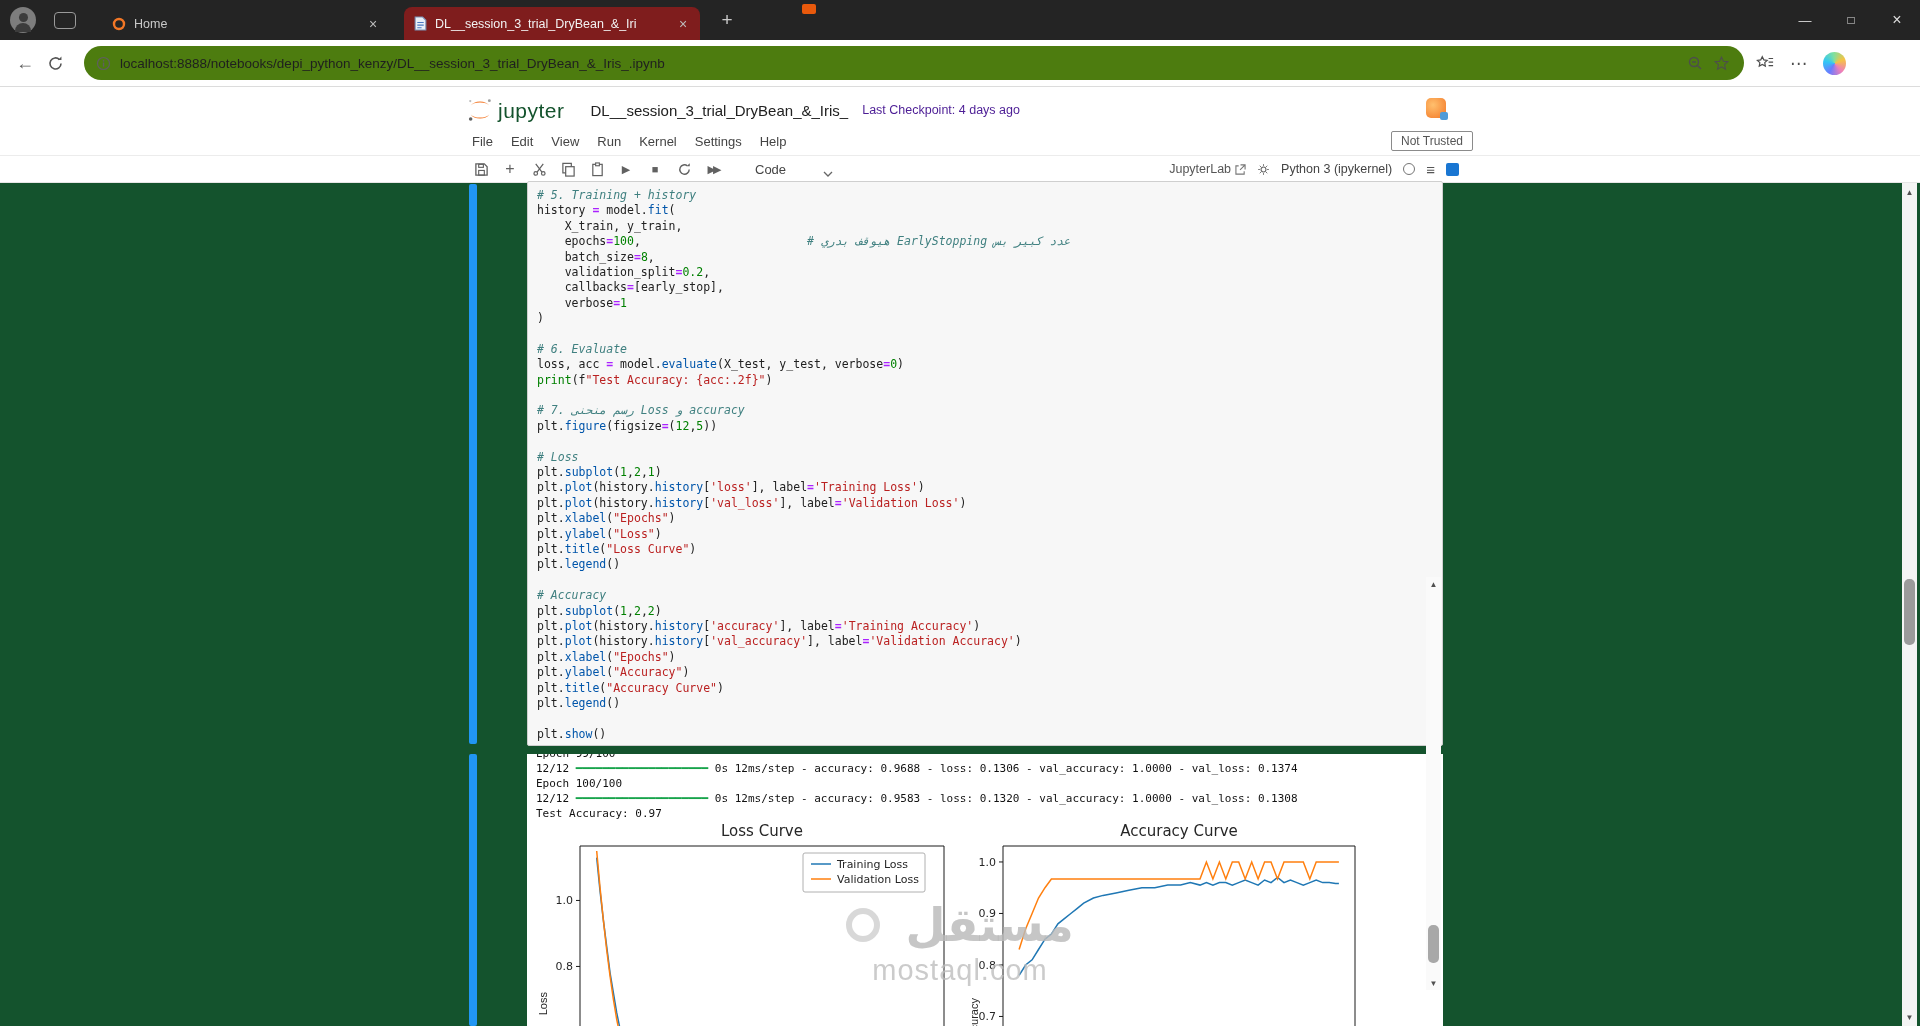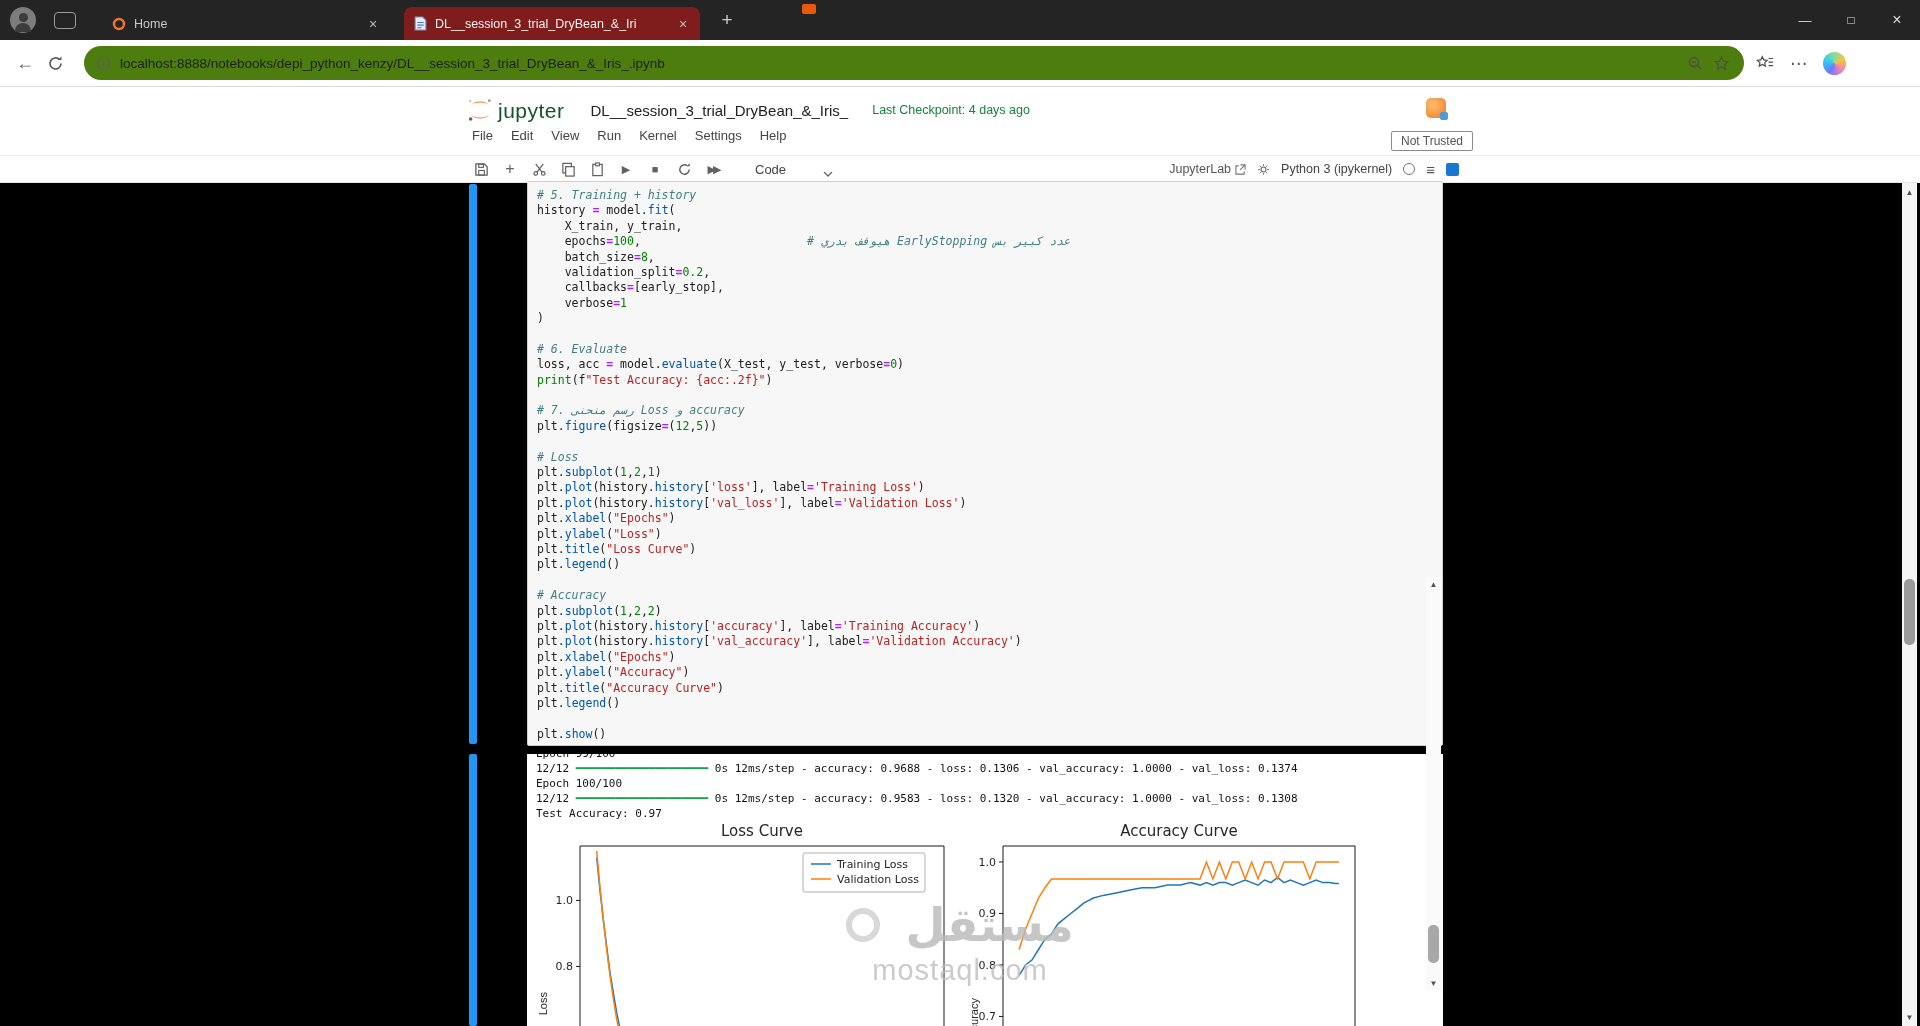--- a/index.html
+++ b/index.html
@@ -40,48 +40,48 @@
   .pill-icon{width:26px;height:26px;display:flex;align-items:center;justify-content:center;color:#4d4d4d}
   .nav-right{display:flex;align-items:center;margin-left:12px;gap:16px}
   .copilot{width:23px;height:23px;border-radius:50%;
     background:conic-gradient(from 210deg,#6a7cff,#31c7f5,#7ee0a0,#f6c344,#ef7fb9,#6a7cff)}
 
   
   .jp-header{position:absolute;top:92px;left:0;width:1920px;height:36px;display:flex;align-items:center}
   .jp-brand{display:flex;align-items:flex-end;margin-left:467px}
   .jp-brand-text{font-size:21px;color:#14532d;margin-left:5px;letter-spacing:.5px}
   .jp-title{font-size:15px;color:#212121;margin-left:26px}
-  .jp-checkpoint{font-size:12.5px;color:#15803d;margin-left:24px}
+  .jp-checkpoint{font-size:12.5px;color:#4c1d95;margin-left:14px}
   .hdr-widget{position:absolute;left:1426px;top:6px;width:20px;height:20px;border-radius:5px;
     background:radial-gradient(circle at 35% 35%,#ffc06e,#f37726);}
   .hdr-widget span{position:absolute;right:-2px;bottom:-2px;width:8px;height:8px;border-radius:2px;background:#4f9bd8}
 
   
   .jp-menubar{position:absolute;top:128px;left:0;width:1920px;height:28px;display:flex;
-    padding-left:463px;border-bottom:1px solid #ececec}
+    align-items:center;padding-left:463px;border-bottom:1px solid #ececec}
   .menu-item{font-size:13px;color:#444;padding:0 9px}
   .trust-badge{position:absolute;left:1391px;top:3px;border:1px solid #8b8b8b;border-radius:2px;
     font-size:12px;color:#555;padding:2px 9px}
 
   
   .jp-toolbar{position:absolute;top:156px;left:0;width:1920px;height:27px;display:flex;
     align-items:center;padding-left:470px;border-bottom:1px solid #e6e6e6}
   .tbar-icon{width:22px;height:20px;display:flex;align-items:center;justify-content:center;
     color:#616161;font-size:11px;margin-right:7px}
   .celltype{display:flex;align-items:flex-end;margin-left:24px;font-size:13px;color:#444;width:78px;
     justify-content:space-between}
   .tbar-right{margin-left:auto;margin-right:461px;display:flex;align-items:center;gap:11px}
   .jlab-link{font-size:12.5px;color:#555;display:flex;align-items:center;gap:4px}
   .kernel-name{font-size:12.5px;color:#444}
   .kernel-circle{width:12px;height:12px;border:1.5px solid #757575;border-radius:50%}
   .hamburger{font-size:15px;color:#555}
   .blue-square{width:13px;height:13px;background:#1976d2;border-radius:2px}
 
   
-  .nb-area{position:absolute;top:183px;left:0;width:1920px;height:843px;background:#000000}
+  .nb-area{position:absolute;top:183px;left:0;width:1920px;height:843px;background:#14532d}
   .sel-bar{position:absolute;width:8px;background:#2196f3;border-radius:2px}
   .bar-input{left:469px;top:1px;height:560px}
   .bar-output{left:469px;top:571px;height:272px}
   .cell-editor{position:absolute;left:527px;top:-2px;width:916px;height:565px;background:#f7f7f7;
     border:1px solid #cfcfcf;border-radius:2px;padding:6px 4px 4px 9px;overflow:hidden}
   .code-line{font-family:"DejaVu Sans Mono","Liberation Mono",monospace;font-size:11.5px;
     line-height:15.4px;height:15.4px;white-space:pre;color:#212121}
   .tok-c{color:#408080;font-style:italic}
   .tok-s{color:#ba2121}
   .tok-n{color:#008000}

